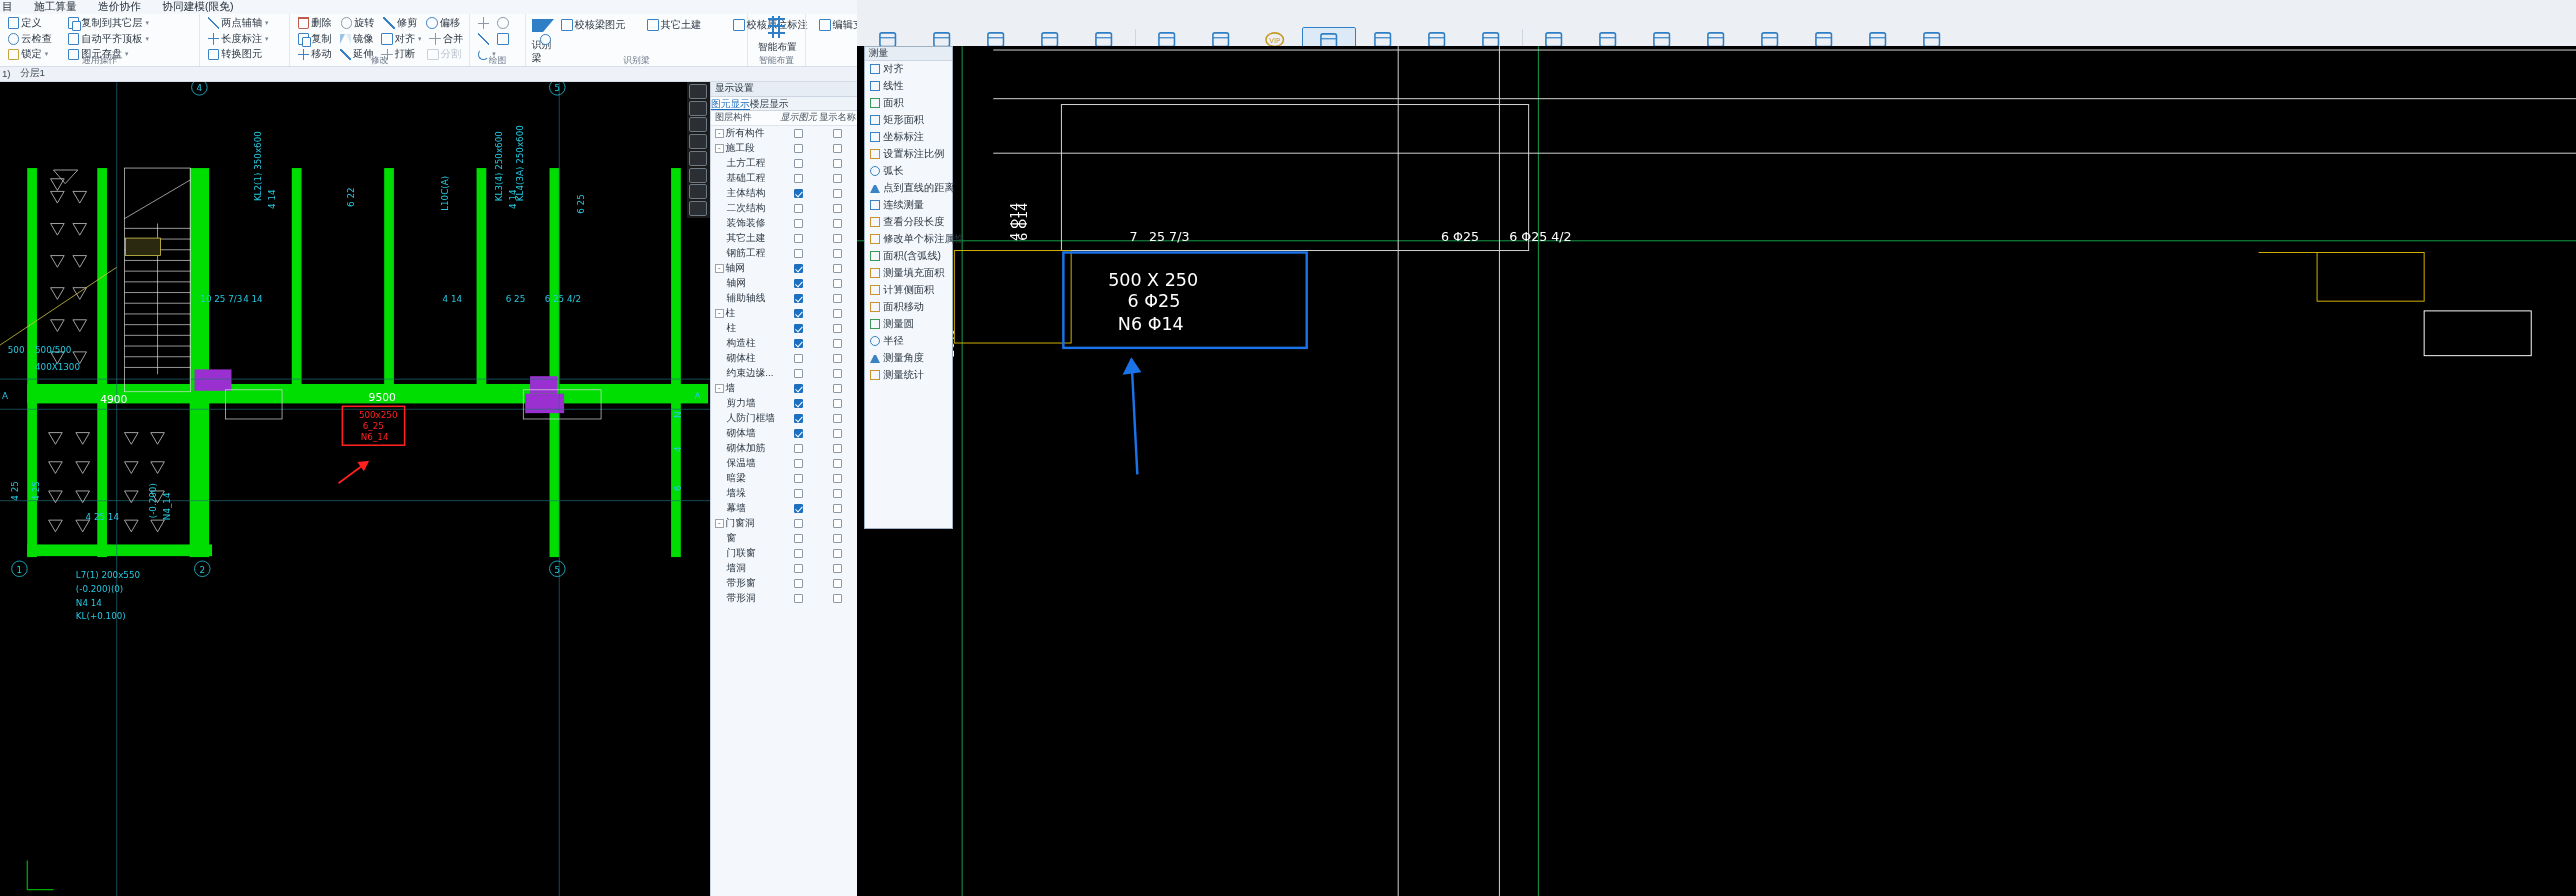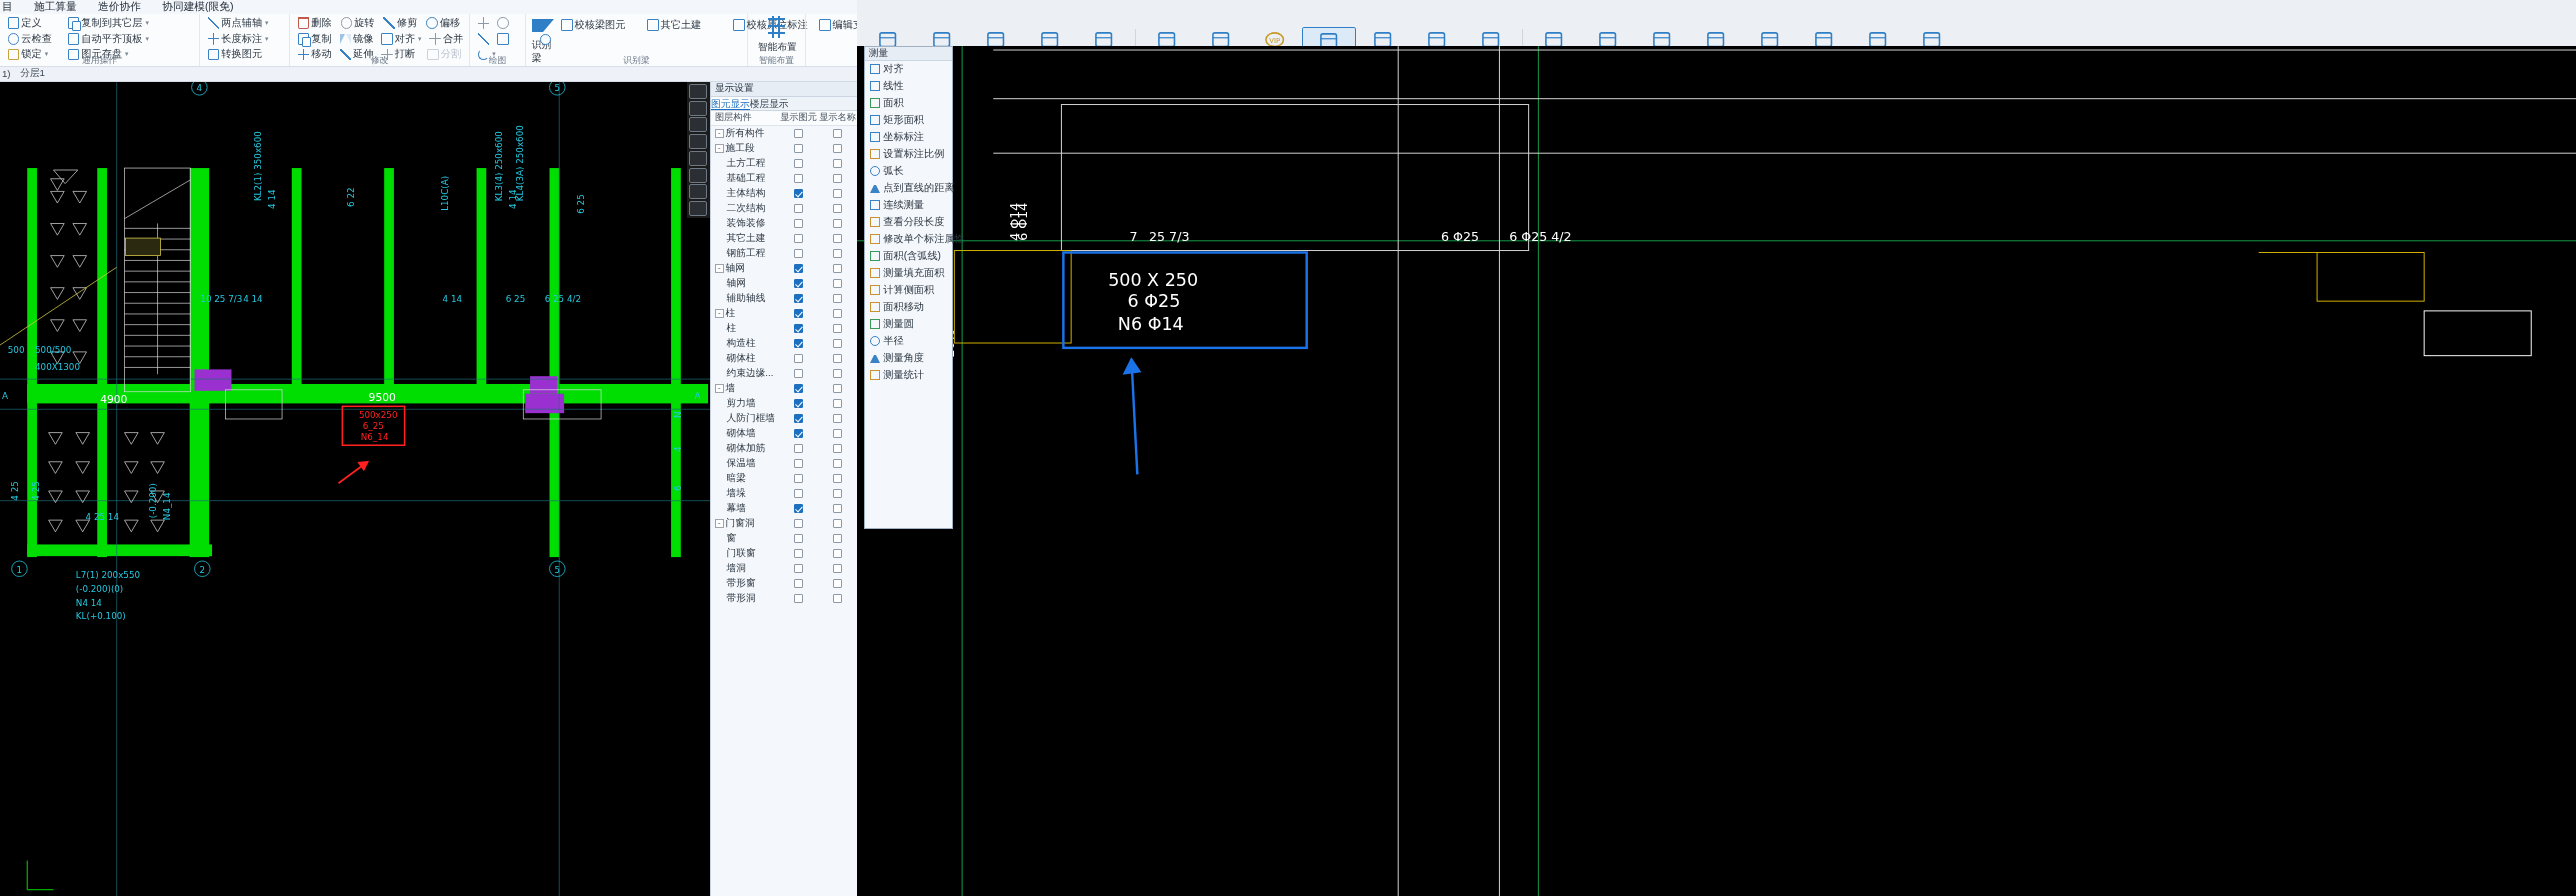--- a/index.html
+++ b/index.html
@@ -82,21 +82,21 @@
   #layerPanel { position:absolute; left:710px; top:82px; width:147px; height:815px;
      background:#f4f7fb; border-left:1px solid #c8d2de; font-size:9.7px; color:#2c3742; }
   #layerPanel .lp-title { height:14.6px; background:#e7edf5; border-bottom:1px solid #ccd6e2;
      display:flex; align-items:center; padding-left:3.9px; font-size:9.7px; color:#2c3742; }
   #layerPanel .lp-tabs { display:flex; height:14.6px; border-bottom:1px solid #ccd6e2;
      background:#eef3f9; }
   #layerPanel .lp-tab { padding:0 0; line-height:14.6px; font-size:9.7px; color:#3a4652; cursor:default; }
   #layerPanel .lp-tab.on { color:#1d6fc0; border-bottom:1.9px solid #1d6fc0; background:#fff; }
   .lp-head { display:flex; height:14.6px; align-items:center; background:#fafcfe;
      border-bottom:1px solid #dde4ec; font-size:9.2px; color:#44505c; }
-  .lp-head .c1{flex:1;padding-left:3.9px;} .lp-head .c2{width:39px;text-align:center;}
+  .lp-head .c1{flex:1;padding-left:3.9px;} .lp-head .c2{width:39px;text-align:center;font-style:italic;}
   .lp-head .c3{width:39px;text-align:center;}
   .lp-rows { height:772px; overflow:hidden; }
   .lp-row { display:flex; height:15px; align-items:center; }
   .lp-row .c1 { flex:1; display:flex; align-items:center; gap:1.9px; font-size:9.7px; }
   .lp-row .c2,.lp-row .c3 { width:39px; display:flex; justify-content:center; }
   .chk { width:8.8px; height:8.8px; border:1px solid #8c98a5; background:#fff; border-radius:1px;
      display:inline-block; position:relative; }
   .chk.on { background:#1d6fc0; border-color:#1d6fc0; }
   .chk.on:after{ content:''; position:absolute; left:1.9px; top:0px; width:2.9px; height:5.8px;
      border:solid #fff; border-width:0 1.4px 1.4px 0; transform:rotate(42deg); }

